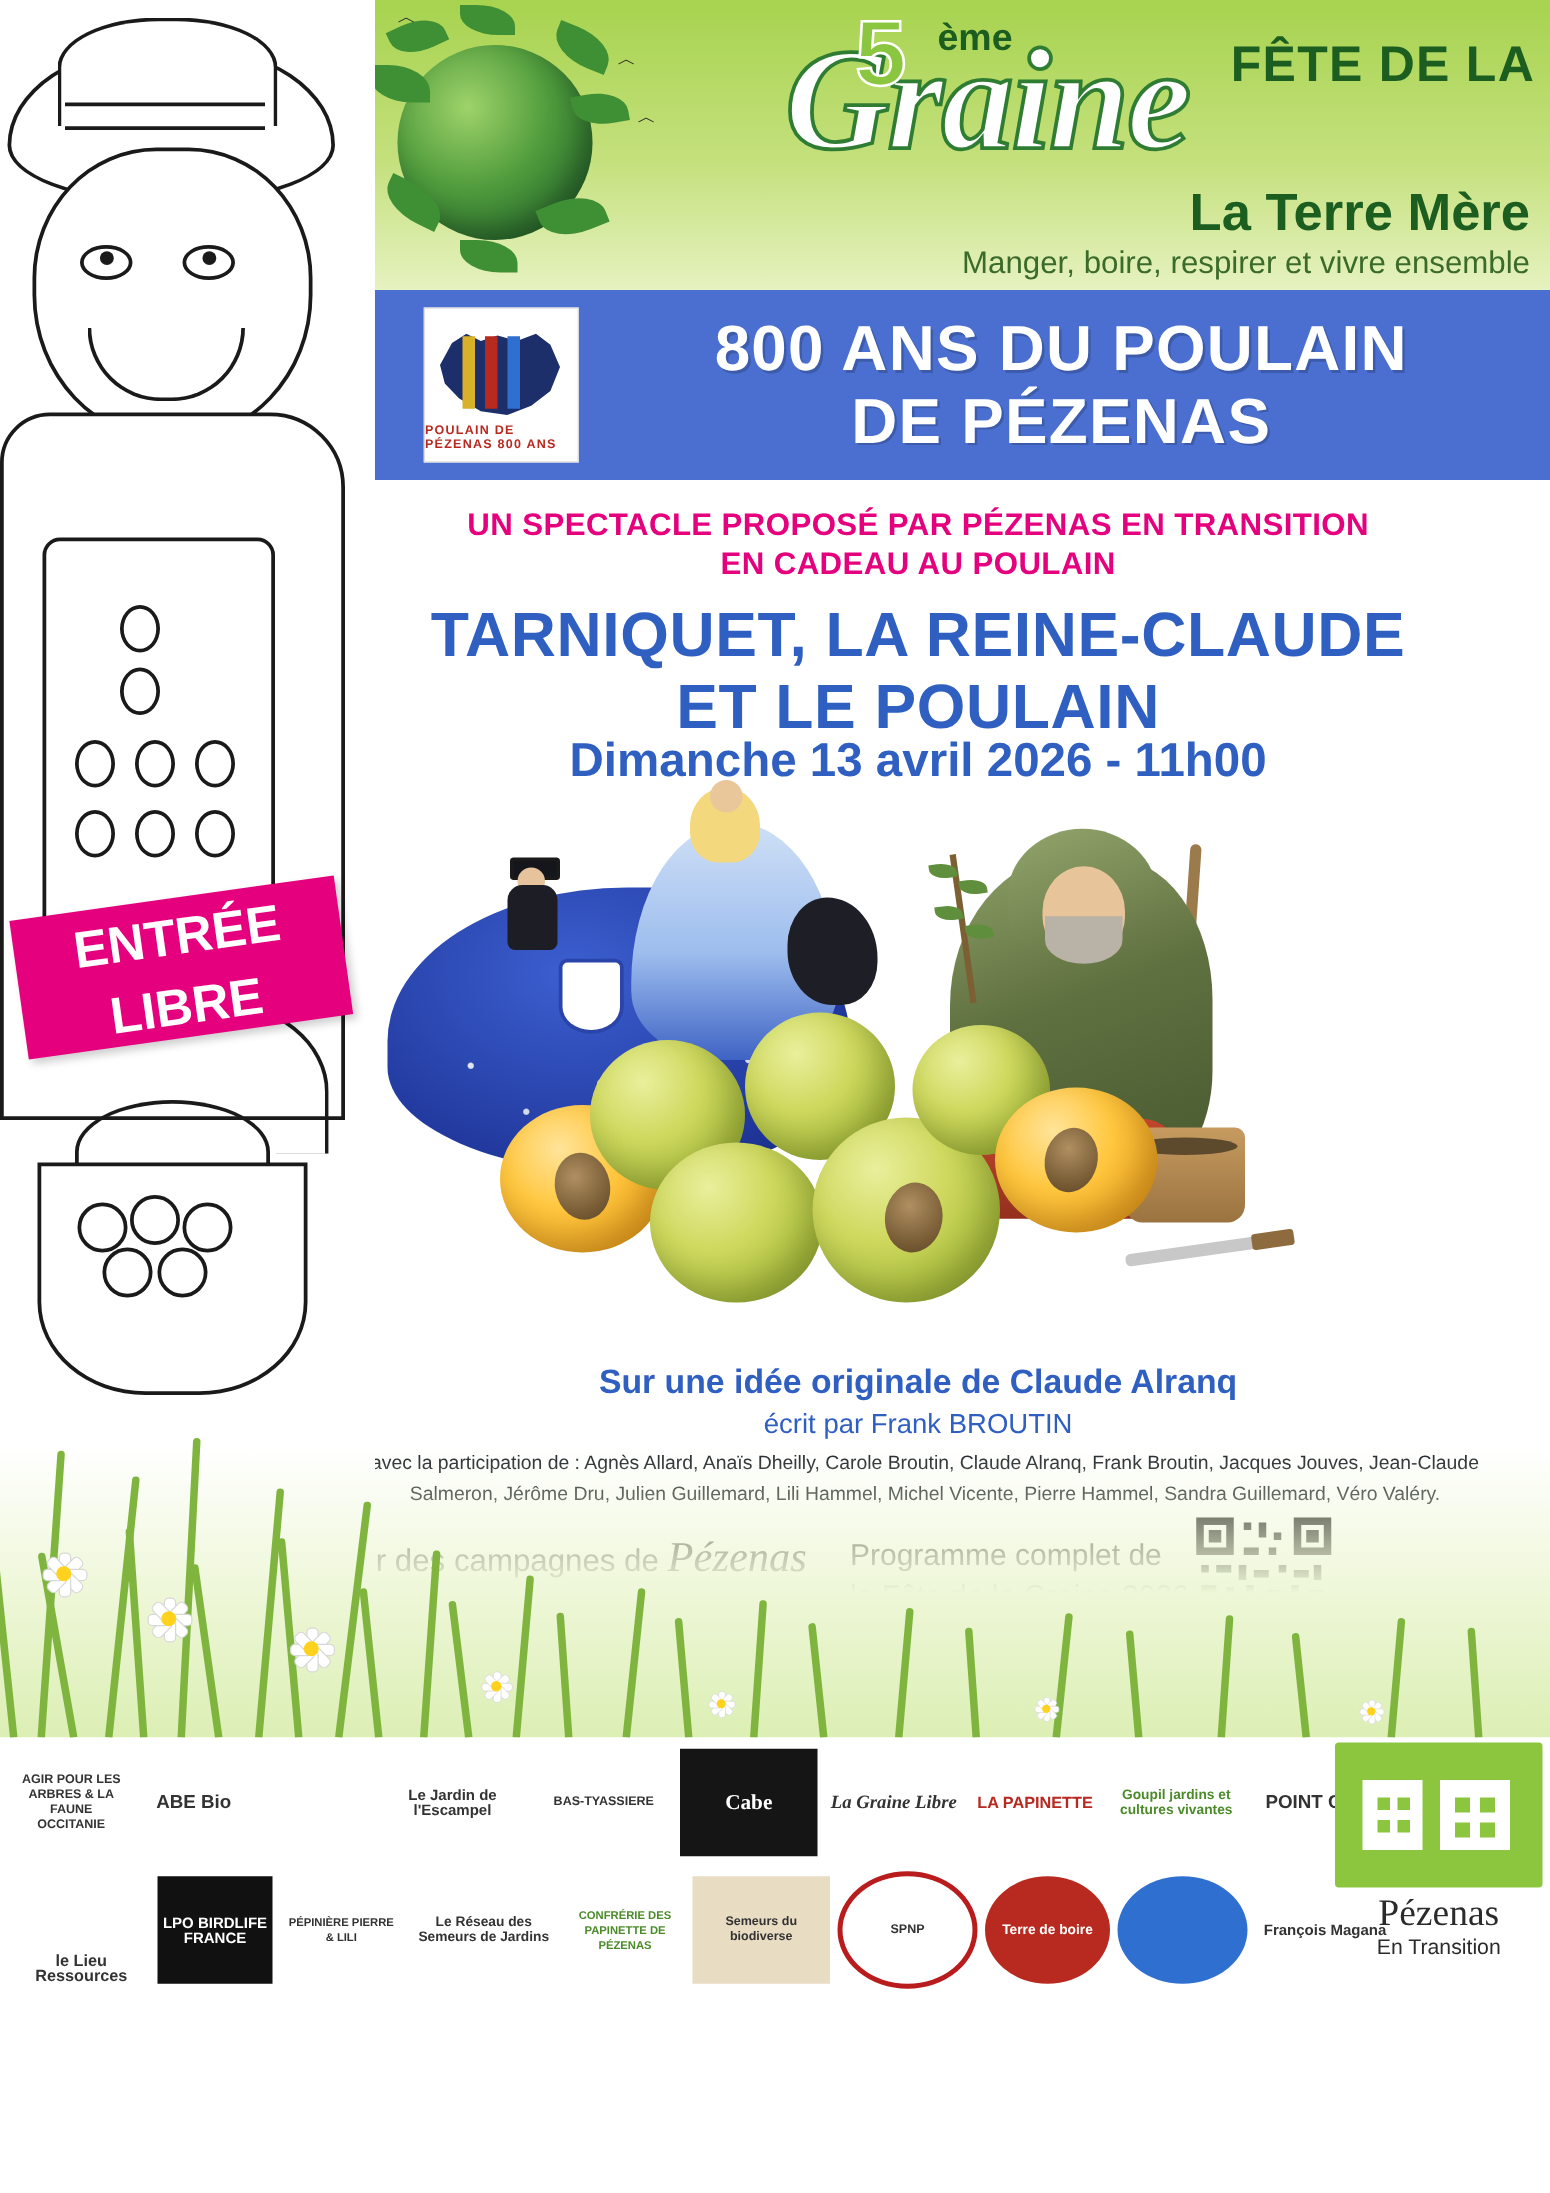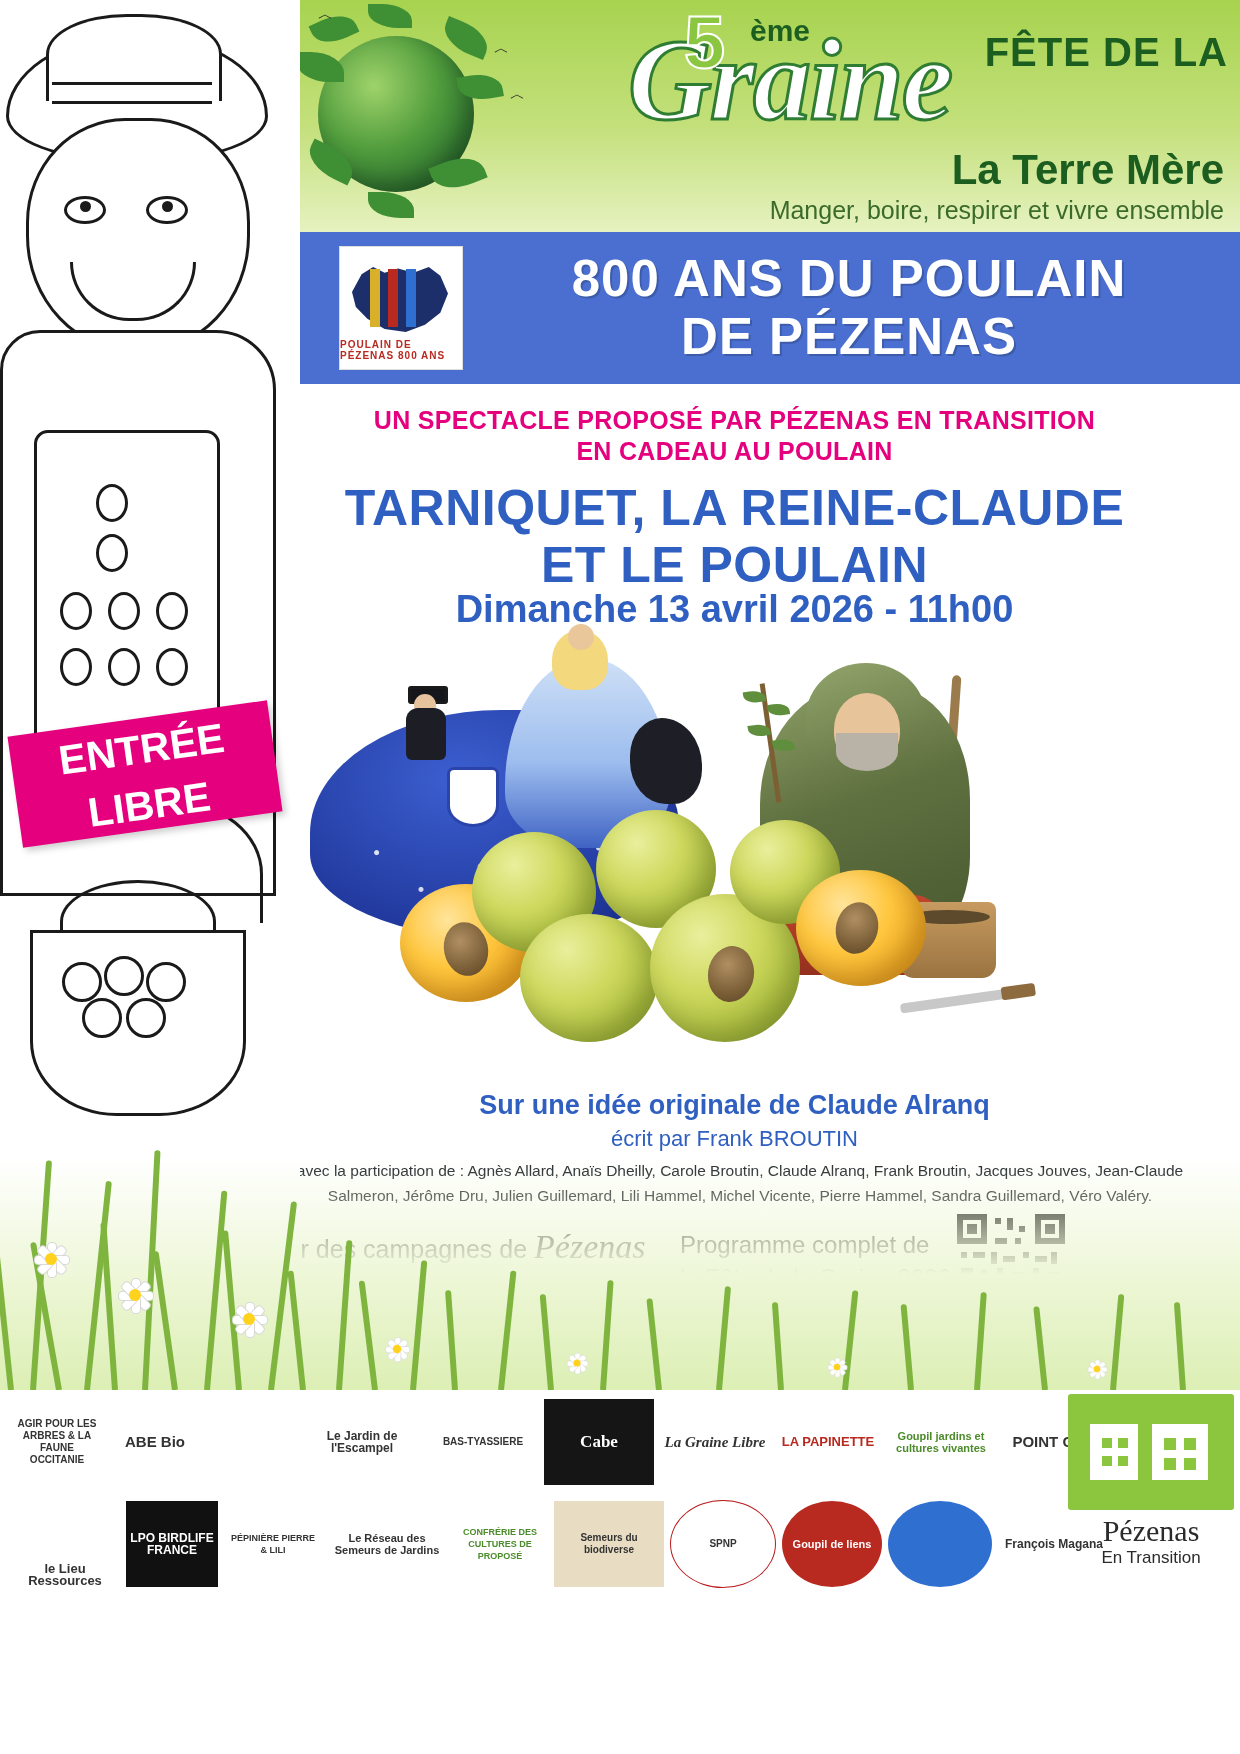--- a/index.html
+++ b/index.html
@@ -674,30 +674,30 @@
       <div class="slogo" style="width:92px;background:#111;color:#fff;">
           <span class="cap" style="font-size:12px;">LPO BIRDLIFE FRANCE</span>
         </div>
       <div class="slogo" style="width:98px;">
           <span class="cap" style="font-size:9px;">PÉPINIÈRE PIERRE &amp; LILI</span>
         </div>
       <div class="slogo" style="width:118px;">
           <span class="cap" style="font-size:11px;">Le Réseau des Semeurs de Jardins</span>
         </div>
       <div class="slogo" style="width:96px;">
-          <span class="cap" style="font-size:9px;color:#4b8b2a;">CONFRÉRIE DES CULTURES DE PROPOSÉ</span>
+          <span class="cap" style="font-size:9px;color:#4b8b2a;">CONFRÉRIE DES PAPINETTE DE PÉZENAS</span>
         </div>
       <div class="slogo" style="width:110px;background:#e8dcc2;">
           <span class="cap" style="font-size:10px;">Semeurs du biodiverse</span>
         </div>
-      <div class="slogo" style="width:104px;border-radius:50%;border:1px solid #b91c1c;">
+      <div class="slogo" style="width:104px;border-radius:50%;border:4px solid #b91c1c;">
           <span class="cap">SPNP</span>
         </div>
       <div class="slogo" style="width:100px;border-radius:50%;background:#b8291f;color:#fff;">
-          <span class="cap" style="font-size:11px;">Goupil de liens</span>
+          <span class="cap" style="font-size:11px;">Terre de boire</span>
         </div>
       <div class="slogo" style="width:104px;border-radius:50%;background:#2f6fd0;">
           <span class="cap"></span>
         </div>
       <div class="slogo" style="width:112px;">
           <span class="cap" style="font-size:12px;font-family:Liberation Sans, sans-serif;">François Magana</span>
         </div>
     </div>
 
     <div class="pez-transition">

